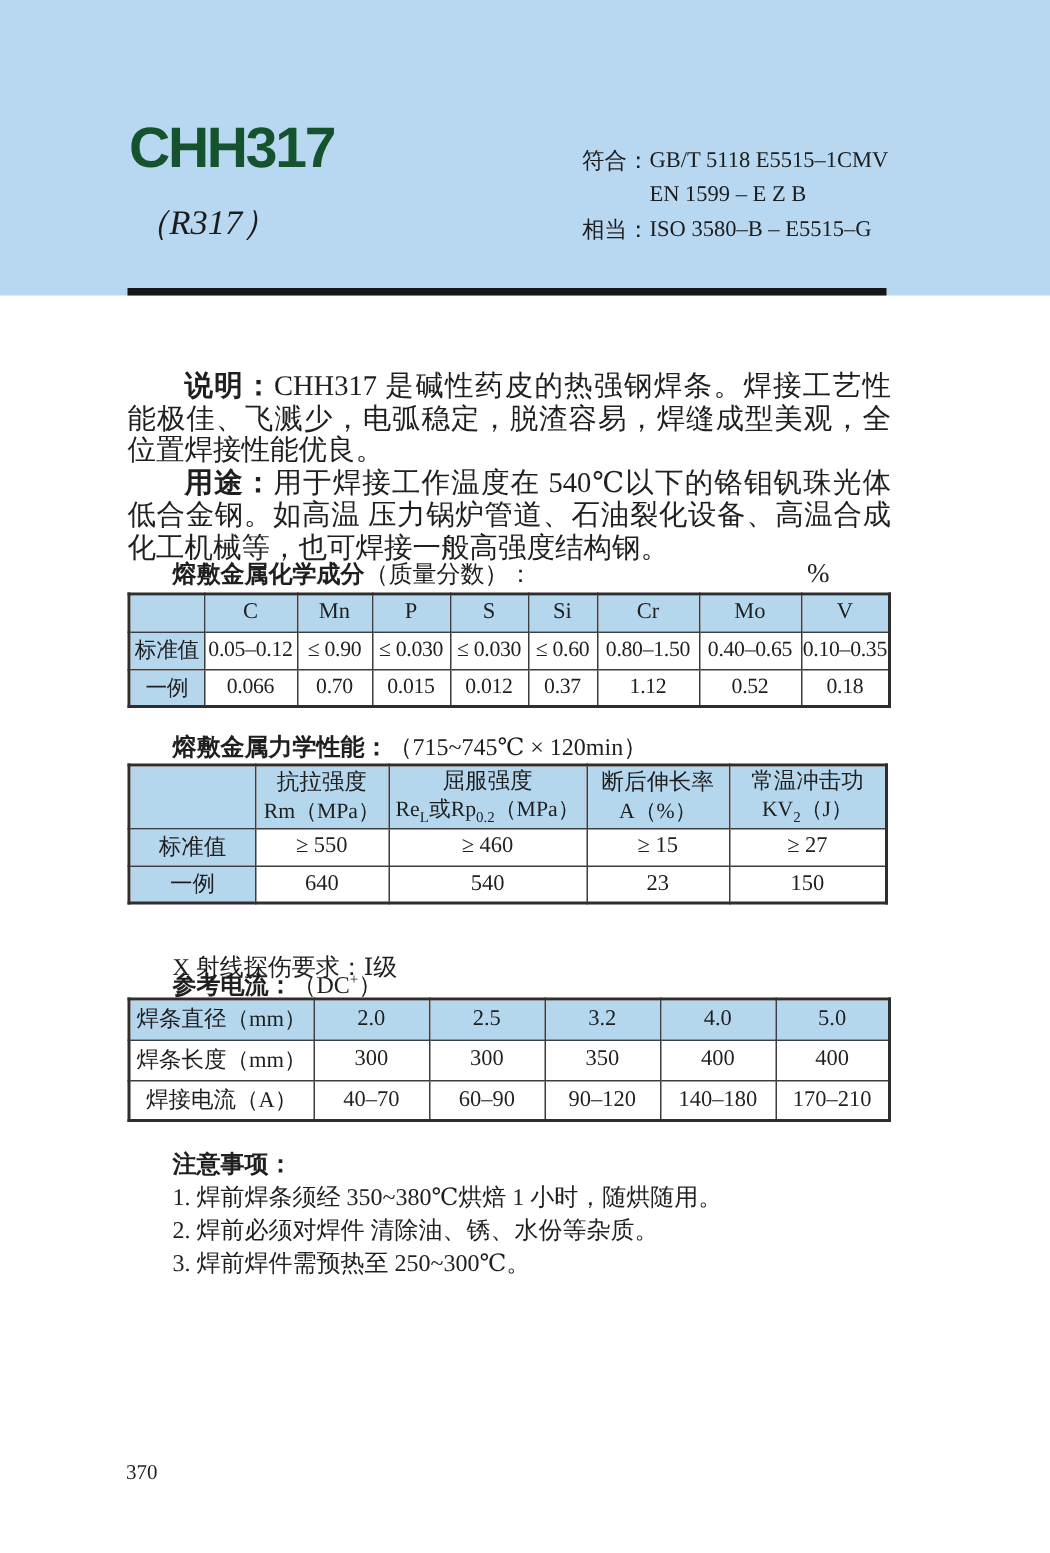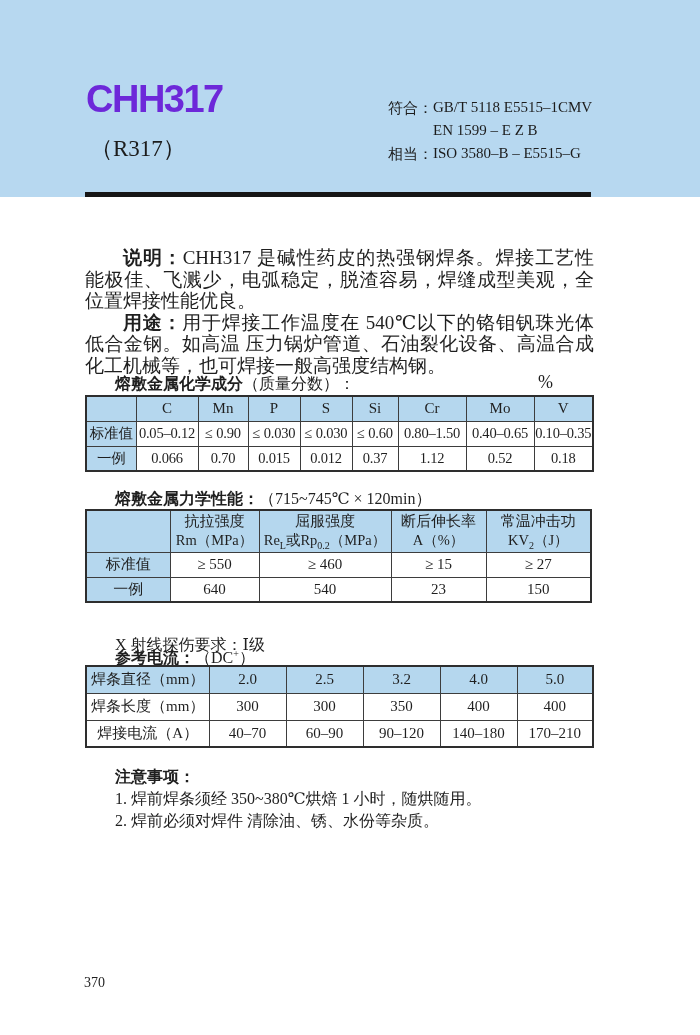--- a/index.html
+++ b/index.html
@@ -5,23 +5,23 @@
   html,body{margin:0;padding:0;background:#ffffff;}
   .page{
     position:relative;width:700px;height:1035px;background:#ffffff;overflow:hidden;
     font-family:"Liberation Serif","DejaVu Serif",serif;color:#1f1f1f;
   }
   
   .band{position:absolute;left:0;top:0;width:700px;height:197px;background:#b7d8f0;}
   .model{
     position:absolute;left:86px;top:80px;
     font-family:"Liberation Sans","DejaVu Sans",sans-serif;
-    font-weight:800;font-size:38px;line-height:38px;letter-spacing:-1.5px;color:#6d28d9;
-  }
-  .alt-model{position:absolute;left:90px;top:136px;font-size:23px;line-height:26px;color:#1c1c1c;}
+    font-weight:800;font-size:38px;line-height:38px;letter-spacing:-1.5px;color:#14532d;
+  }
+  .alt-model{position:absolute;left:90px;top:136px;font-size:23px;line-height:26px;color:#1c1c1c;font-style:italic;}
   .standards{position:absolute;left:388px;top:96px;font-size:15px;line-height:23px;color:#1c1c1c;}
   .std-row{display:flex;}
   .std-label{
     font-family:"Liberation Sans","DejaVu Sans",sans-serif;font-weight:400;
     width:45px;flex:0 0 45px;
   }
   .std-val{white-space:nowrap;}
   .std-indent{margin-left:45px;}
   .rule{position:absolute;left:85px;top:192px;width:506px;height:5px;background:#161616;}
   
@@ -224,17 +224,18 @@
       <td>140–180</td>
       <td>170–210</td>
     </tr>
   </tbody>
     </table>
 
   <div class="notes">
     <div class="blabel">注意事项：</div>
     <div class="item">1. 焊前焊条须经 350~380℃烘焙 1 小时，随烘随用。</div>
     <div class="item">2. 焊前必须对焊件 清除油、锈、水份等杂质。</div>
+    <div class="item">3. 焊前焊件需预热至 250~300℃。</div>
   </div>
 
   <div class="pagenum">370</div>
 
 </div>
 
 </body></html>

